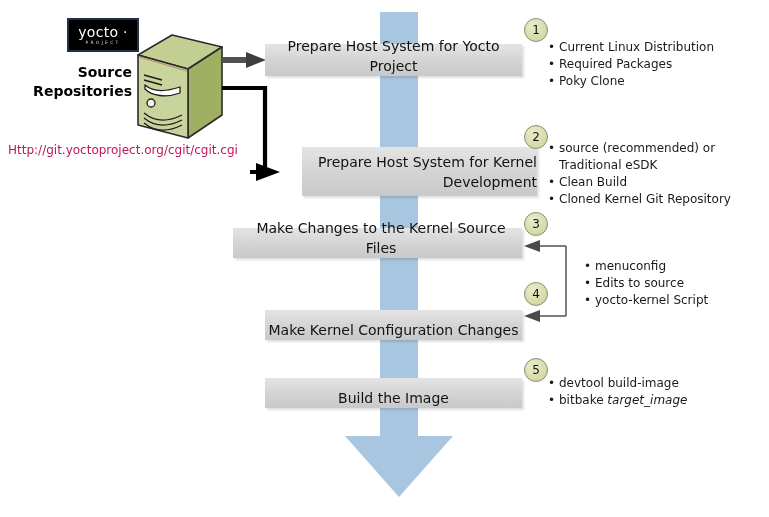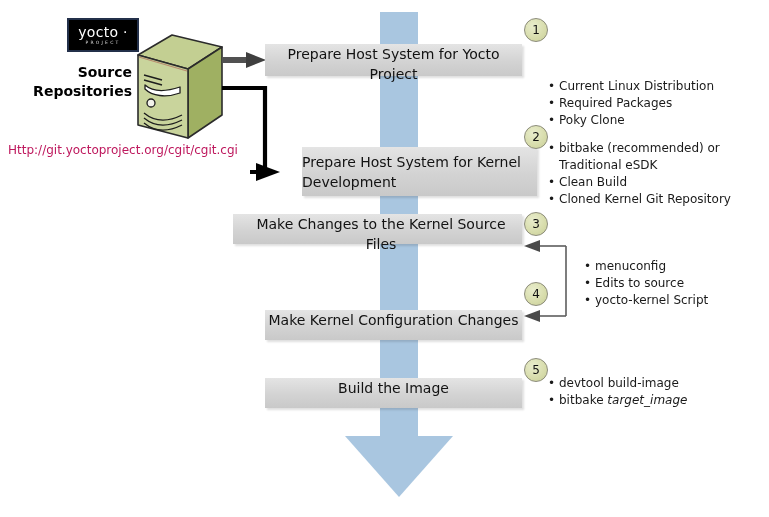--- a/index.html
+++ b/index.html
@@ -70,21 +70,21 @@
     white-space: nowrap;
   }
 
   
   .pbox {
     position: absolute;
     box-sizing: border-box;
     background: linear-gradient(to bottom, #e4e4e4 0%, #d3d3d3 55%, #c9c9c9 100%);
     box-shadow: 2px 2px 2px rgba(0,0,0,0.13);
     display: flex;
-    align-items: flex-start;
+    align-items: flex-end;
     justify-content: center;
     text-align: center;
     font-size: 14px;
     color: #121212;
     line-height: 20px;
     z-index: 4;
   }
 
   
   .step-circle {
@@ -194,21 +194,21 @@
 
   <div class="pbox" style="left:265px; top:44px; width:257px; height:32px;">
     <span>Prepare Host System for Yocto Project</span>
   </div>
 
   <div class="pbox" style="left:287px; top:147px; width:235px; height:49px; flex-direction:column;margin-left:15px;">
     <span>Prepare Host System for Kernel</span>
     <span>Development</span>
   </div>
 
-  <div class="pbox" style="left:233px; top:214px; width:289px; height:30px;padding-left:7px;">
+  <div class="pbox" style="left:233px; top:228px; width:289px; height:30px;padding-left:7px;">
     <span>Make Changes to the Kernel Source Files</span>
   </div>
 
   <div class="pbox" style="left:265px; top:310px; width:257px; height:30px;">
     <span>Make Kernel Configuration Changes</span>
   </div>
 
   <div class="pbox" style="left:265px; top:378px; width:257px; height:30px;">
     <span>Build the Image</span>
   </div>
@@ -230,28 +230,28 @@
   <div class="step-circle" style="left:524px; top:212px;">
     <span>3</span>
   </div>
   <div class="step-circle" style="left:524px; top:282px;">
     <span>4</span>
   </div>
   <div class="step-circle" style="left:524px; top:358px;">
     <span>5</span>
   </div>
 
-  <div class="bullets" style="left:547px; top:39px;margin-top:39px;">
+  <div class="bullets" style="left:547px; top:39px;">
     <div class="bline">Current Linux Distribution</div>
     <div class="bline">Required Packages</div>
     <div class="bline">Poky Clone</div>
   </div>
 
   <div class="bullets" style="left:547px; top:140px;">
-    <div class="bline">bitbake (recommended) or</div>
+    <div class="bline">source (recommended) or</div>
     <div class="bcont">Traditional eSDK</div>
     <div class="bline">Clean Build</div>
     <div class="bline">Cloned Kernel Git Repository</div>
   </div>
 
   <div class="bullets" style="left:583px; top:258px;">
     <div class="bline">menuconfig</div>
     <div class="bline">Edits to source</div>
     <div class="bline">yocto-kernel Script</div>
   </div>

